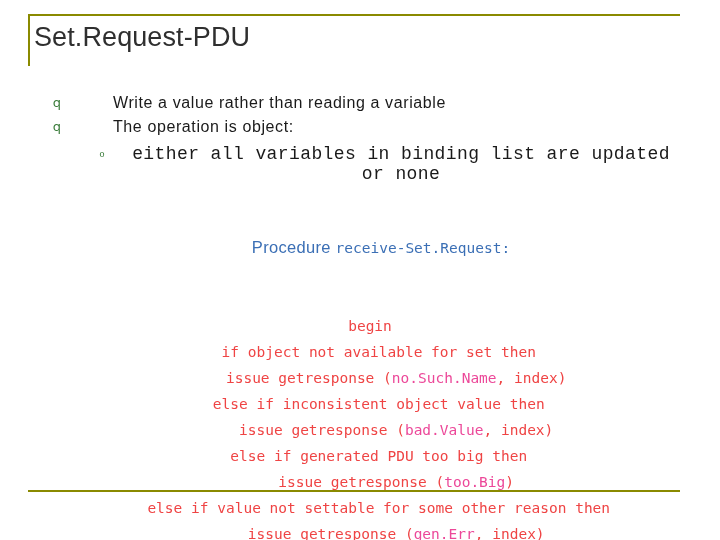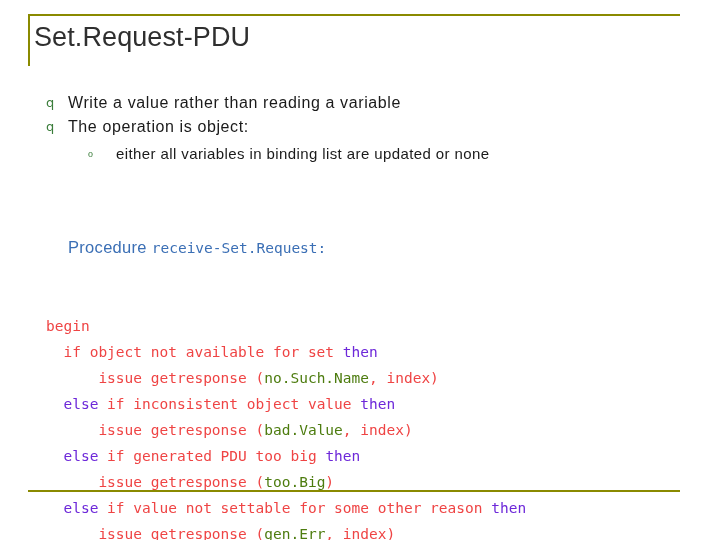--- a/index.html
+++ b/index.html
@@ -11,20 +11,21 @@
     height: 540px;
     background: #ffffff;
     font-family: "Liberation Sans", sans-serif;
     overflow: hidden;
   }
   .slide {
     position: relative;
     width: 624px;
     height: 540px;
     box-sizing: border-box;
+    text-align: center;
   }
 
   
   .title-rule-top {
     position: absolute;
     left: 28px;
     top: 14px;
     width: 652px;
     height: 2px;
     background: #8a8a00;
@@ -68,44 +69,45 @@
     font-size: 13px;
     line-height: 22px;
     font-family: "DejaVu Sans", sans-serif;
   }
   .bullet-text {
     font-size: 16px;
     line-height: 22px;
     color: #1a1a1a;
     letter-spacing: 0.6px;
     font-family: "Liberation Sans", sans-serif;
+    margin-left: 45px;
   }
 
   .subbullets {
     margin-top: 6px;
     margin-left: 42px;
   }
   .subbullet-row {
     display: flex;
     align-items: flex-start;
   }
   .subbullet-marker {
     width: 28px;
     flex: 0 0 28px;
     color: #3b7d3b;
     font-size: 10px;
     line-height: 20px;
     font-family: "Liberation Serif", serif;
   }
   .subbullet-text {
-    font-size: 15px;
+    font-size: 18px;
     line-height: 20px;
     color: #1a1a1a;
     letter-spacing: 0.4px;
-    font-family: Liberation Sans, sans-serif;
+    font-family: Liberation Mono, monospace;
   }
 
   
   .code {
     position: absolute;
     left: 46px;
     top: 182px;
     width: 648px;
     color: #3b6fb5;
     font-family: "DejaVu Sans Mono", monospace;
@@ -114,25 +116,25 @@
     white-space: pre;
   }
   .code .proc-word {
     font-family: "Liberation Sans", sans-serif;
     font-size: 16.5px;
     color: #3b6fb5;
     letter-spacing: 0.3px;
     margin-left: 22px;
   }
   .code .kw {
-    color: #6d28d9;
+    color: #ef4444;
     margin-top: 6px;
   }
   .code .err {
-    color: #4d7c0f;
+    color: #ec4899;
   }
   .code .blue {
     color: #ef4444;
   }
   .code-line {
     white-space: pre;
   }
 
   
   .bottom-rule {

